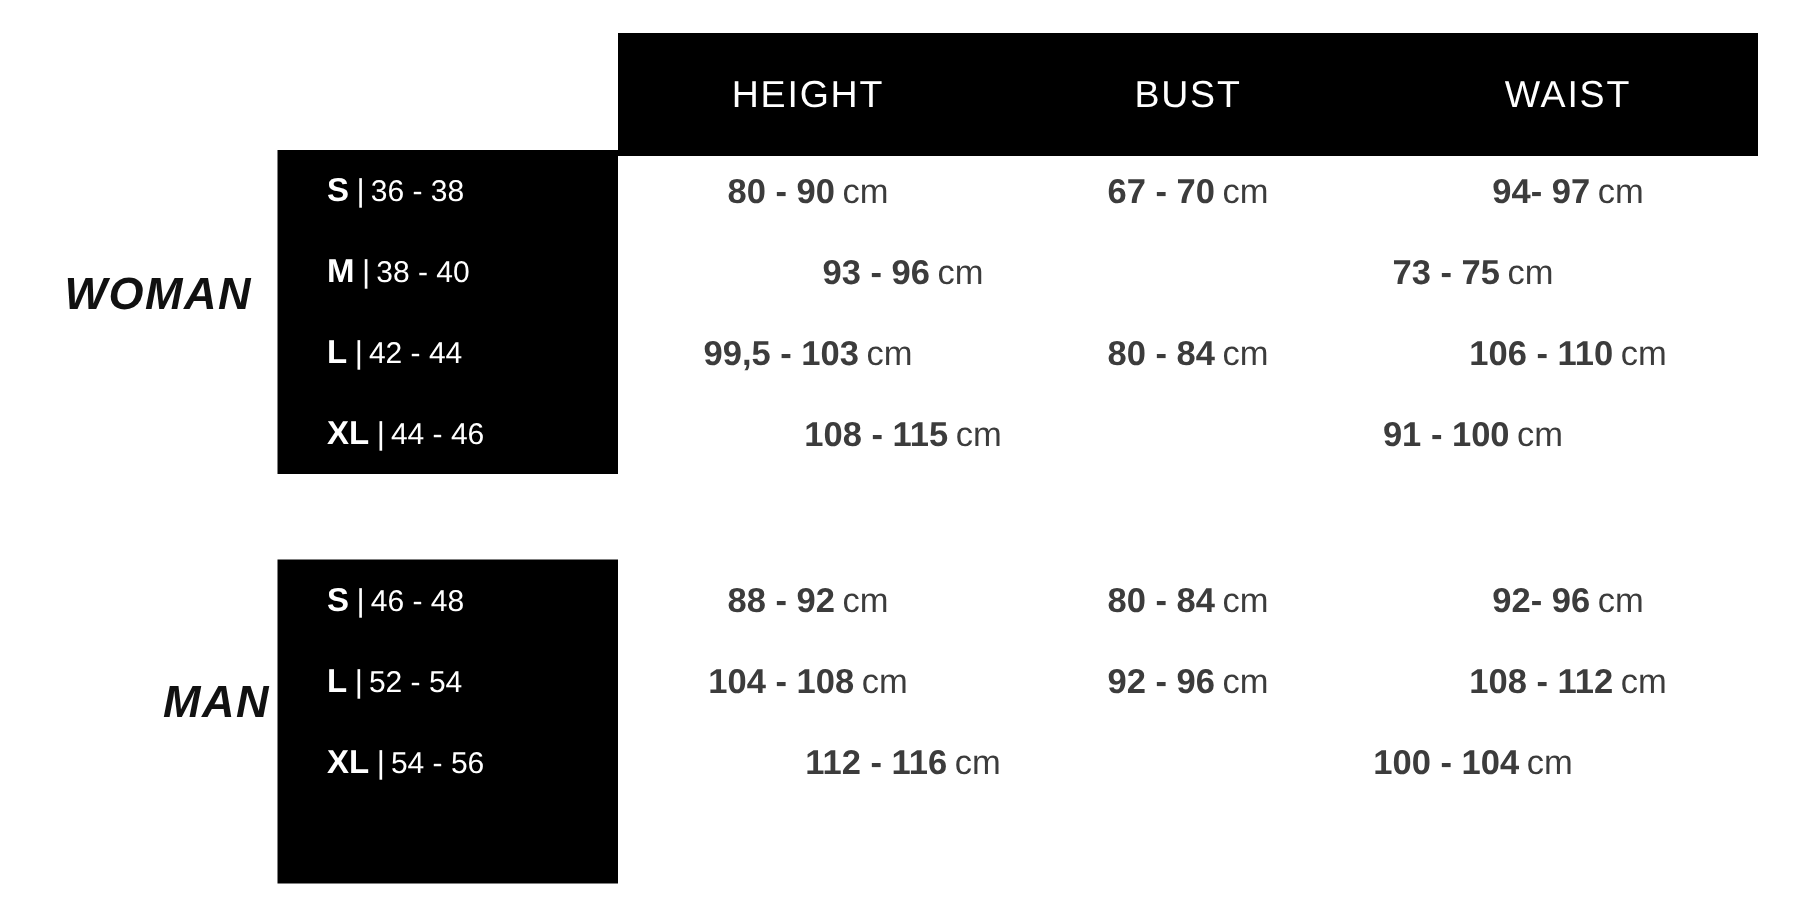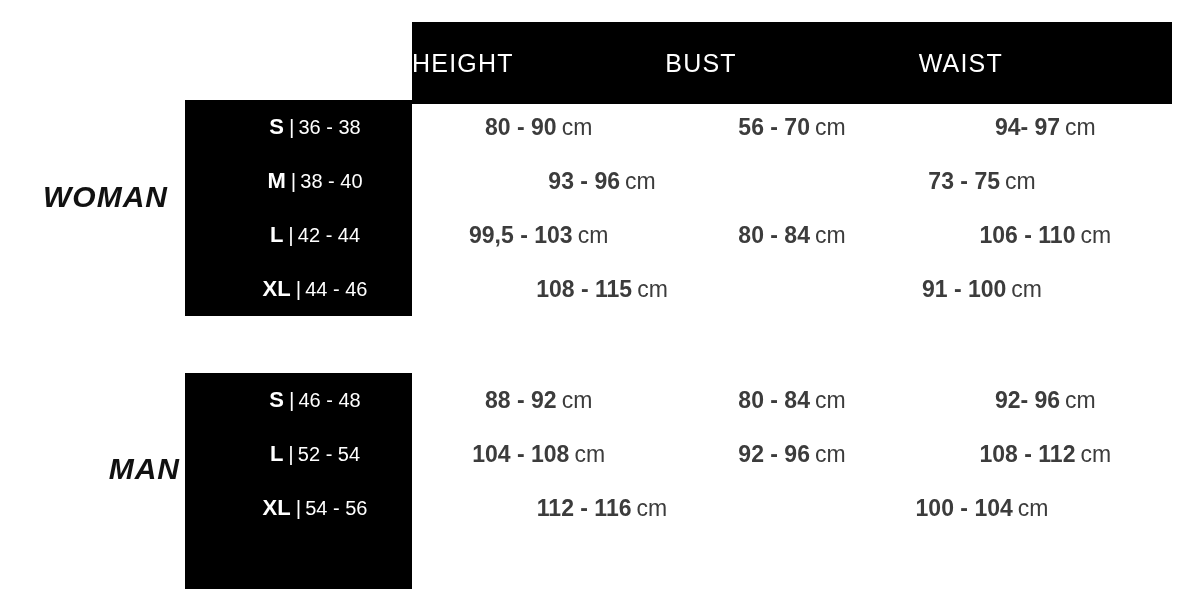--- a/index.html
+++ b/index.html
@@ -45,21 +45,21 @@
     position: absolute;
     left: 412px;
     top: 22px;
     width: 760px;
     height: 82px;
     display: flex;
     align-items: center;
   }
   .hdr-cell {
     flex: 1 1 0;
-    text-align: left;
+    text-align: center;
     color: #ffffff;
     font-size: 25px;
     letter-spacing: 1.2px;
     font-weight: 400;
   }
 
   
   .group-label {
     position: absolute;
     width: 180px;
@@ -91,21 +91,20 @@
     align-items: center;
   }
 
   .size-cell {
     width: 227px;
     box-sizing: border-box;
     padding-left: 33px;
     color: #ffffff;
     font-size: 21px;
     white-space: nowrap;
-    text-align: center;
   }
   .size-cell .sz {
     font-weight: bold;
     font-size: 22px;
   }
   .size-cell .sep {
     font-weight: normal;
     padding: 0 4px 0 5px;
   }
   .size-cell .eu {
@@ -150,21 +149,21 @@
   <div class="table woman">
 
     <div class="row">
       <div class="size-cell">
         <span class="sz">S</span><span class="sep">|</span><span class="eu">36 - 38</span>
       </div>
       <div class="meas-cell">
         <span class="val">80 - 90</span><span class="unit">cm</span>
       </div>
       <div class="meas-cell">
-        <span class="val">56 - 70</span><span class="unit">cm</span>
+        <span class="val">67 - 70</span><span class="unit">cm</span>
       </div>
       <div class="meas-cell">
         <span class="val">94- 97</span><span class="unit">cm</span>
       </div>
     </div>
 
     <div class="row">
       <div class="size-cell">
         <span class="sz">M</span><span class="sep">|</span><span class="eu">38 - 40</span>
       </div>

